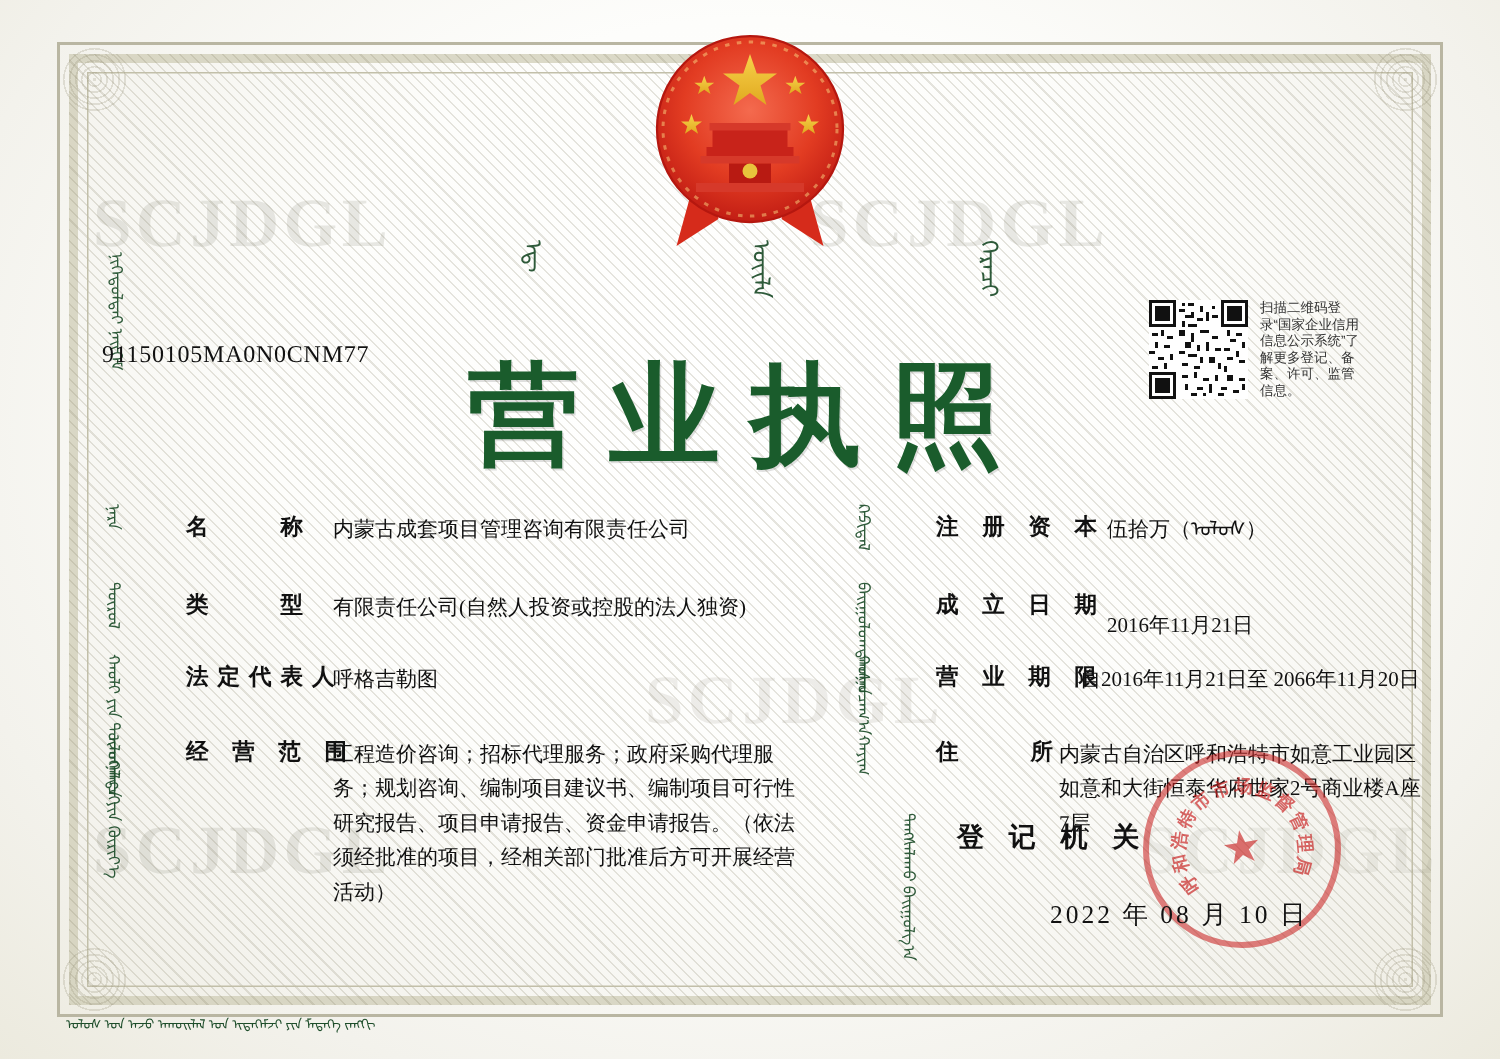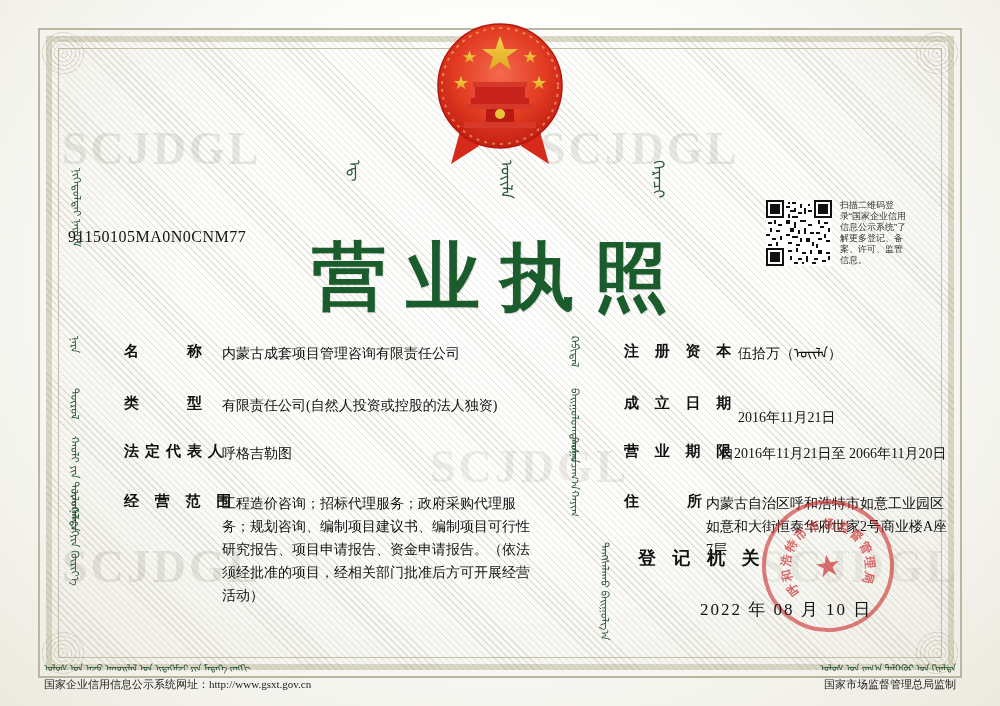--- a/index.html
+++ b/index.html
@@ -416,21 +416,21 @@
   <div class="mong field-mong" style="left:66px; top:436px;">ᠬᠠᠤᠯᠢ ᠶᠢᠨ ᠲᠥᠯᠥᠭᠡᠯᠡᠭᠴᠢ</div>
   <div class="field-label" style="left:124px; top:442px;">法定代表人</div>
   <div class="field-value" style="left:222px; top:442px; width:330px;">呼格吉勒图</div>
 
   <div class="mong field-mong" style="left:66px; top:490px; height:48px;">ᠡᠵᠡᠩᠨᠡᠯᠲᠡ ᠶᠢᠨ ᠬᠦᠷᠢᠶ᠎ᠡ</div>
   <div class="field-label" style="left:124px; top:492px;">经 营 范 围</div>
   <div class="field-value" style="left:222px; top:492px; width:316px;">工程造价咨询；招标代理服务；政府采购代理服务；规划咨询、编制项目建议书、编制项目可行性研究报告、项目申请报告、资金申请报告。（依法须经批准的项目，经相关部门批准后方可开展经营活动）</div>
 
   <div class="mong field-mong" style="left:566px; top:336px;">ᠺᠠᠫᠢᠲᠠᠯ</div>
   <div class="field-label" style="left:624px; top:342px;">注 册 资 本</div>
-  <div class="field-value" style="left:738px; top:342px; width:210px;">伍拾万（ᠦᠢᠯᠡ）</div>
+  <div class="field-value" style="left:738px; top:342px; width:210px;">伍拾万（ᠤᠯᠤᠰ）</div>
 
   <div class="mong field-mong" style="left:566px; top:388px;">ᠪᠠᠢᠭᠤᠯᠤᠭᠳᠠᠭᠰᠠᠨ</div>
   <div class="field-label" style="left:624px; top:394px;">成 立 日 期</div>
   <div class="field-value" style="left:738px; top:406px; width:210px;">2016年11月21日</div>
 
   <div class="mong field-mong" style="left:566px; top:436px;">ᠬᠤᠭᠤᠴᠠᠭ᠎ᠠ</div>
   <div class="field-label" style="left:624px; top:442px;">营 业 期 限</div>
   <div class="field-value" style="left:720px; top:442px; width:234px;">自2016年11月21日至 2066年11月20日</div>
 
   <div class="mong field-mong" style="left:566px; top:490px;">ᠬᠠᠶᠢᠭ</div>
@@ -462,20 +462,15 @@
     <span class="num">2022</span>
     <span>年</span>
     <span class="num">08</span>
     <span>月</span>
     <span class="num">10</span>
     <span>日</span>
   </div>
 
   <div class="footer-left">
     <div class="footer-mong">ᠤᠯᠤᠰ ᠤᠨ ᠠᠵᠤ ᠠᠬᠤᠢᠯᠠᠯ ᠤᠨ ᠢᠲᠡᠭᠡᠮᠵᠢ ᠶᠢᠨ ᠮᠡᠳᠡᠭᠡ ᠵᠠᠩᠭᠢ</div>
-    <div>国家企业信用信息公示系统网址：http://www.gsxt.gov.cn</div>
   </div>
-  <div class="footer-right">
-    <div class="footer-mong">ᠤᠯᠤᠰ ᠤᠨ ᠵᠠᠬ᠎ᠠ ᠳᠡᠯᠭᠡᠭᠦᠷ ᠤᠨ ᠬᠢᠨᠠᠯᠲᠠ</div>
-    <div>国家市场监督管理总局监制</div>
-  </div>
 
 </div>
 
 </body></html>

